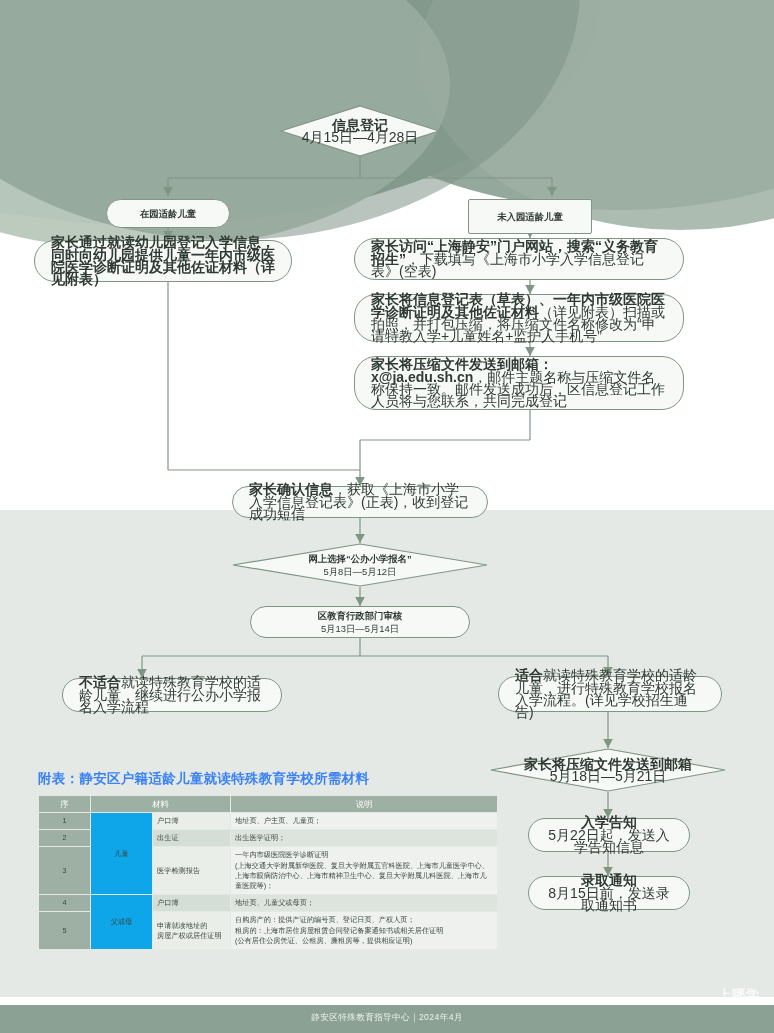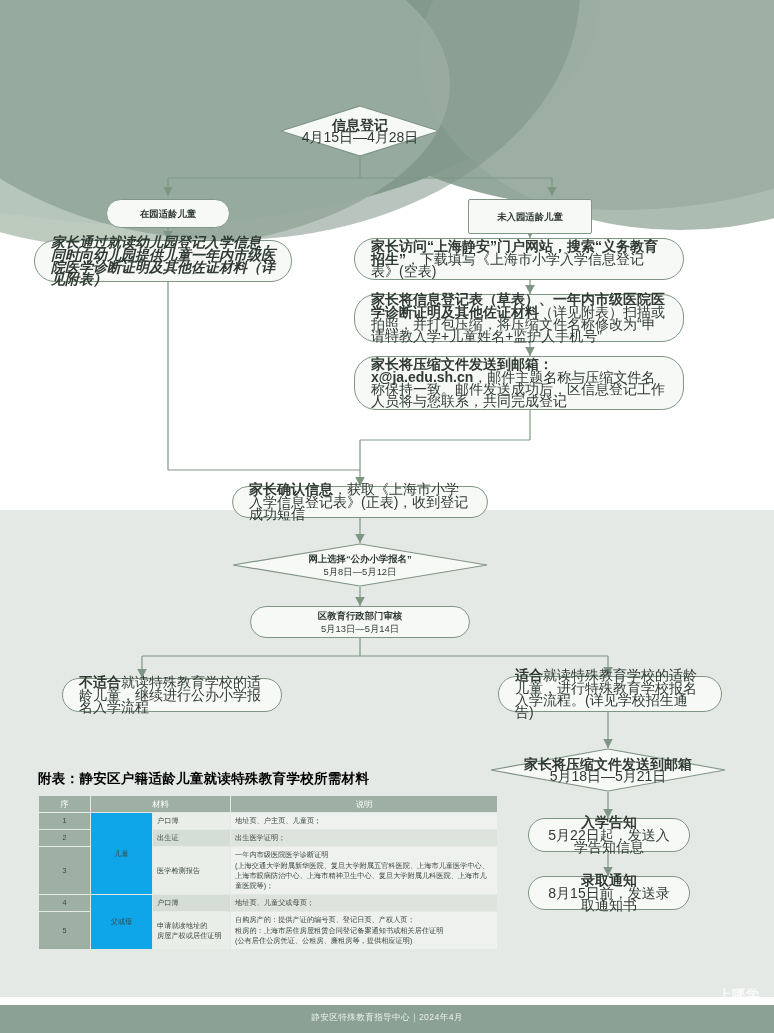--- a/index.html
+++ b/index.html
@@ -57,21 +57,21 @@
   .diamond svg{position:absolute;left:0;top:0;}
   .diamond .dtxt{
     position:absolute;left:0;top:0;width:100%;height:100%;
     display:flex;align-items:center;justify-content:center;text-align:center;
     color:#2f3a33;
   }
 
   
   .appendix-title{
     position:absolute;left:38px;top:770px;z-index:5;
-    font-size:13.5px;font-weight:bold;color:#000000;letter-spacing:.3px;
+    font-size:13.5px;font-weight:bold;color:#3b82f6;letter-spacing:.3px;
   }
   table.mat{
     position:absolute;left:38px;top:795px;width:459px;z-index:5;
     border-collapse:collapse;table-layout:fixed;
   }
   table.mat th{
     background:#9db0a3;color:#ffffff;font-size:8.4px;font-weight:normal;
     height:16px;padding:0;text-align:center;border:1px solid #e4e9e5;
   }
   table.mat td{
@@ -176,21 +176,21 @@
   </div>
 
   <div class="node pill ctr" style="left:106px;top:199px;width:124px;height:29px;">
     <div class="txt t12"><b>在园适龄儿童</b></div>
   </div>
 
   <div class="node rect ctr" style="left:468px;top:199px;width:124px;height:35px;">
     <div class="txt t12"><b>未入园适龄儿童</b></div>
   </div>
 
-  <div class="node pill lft" style="left:34px;top:240px;width:258px;height:42px;font-style:italic;">
+  <div class="node pill lft" style="left:34px;top:240px;width:258px;height:42px;">
     <div class="txt t11"><b>家长通过就读幼儿园登记入学信息，同时向幼儿园提供儿童一年内市级医院医学诊断证明及其他佐证材料（详见附表）</b></div>
   </div>
 
   <div class="node pill lft" style="left:354px;top:238px;width:330px;height:42px;">
     <div class="txt t11">
       <b>家长访问“上海静安”门户网站，搜索“义务教育招生”</b><span>，下载填写《上海市小学入学信息登记表》(空表)</span>
     </div>
   </div>
 
   <div class="node pill lft" style="left:354px;top:294px;width:330px;height:48px;">

